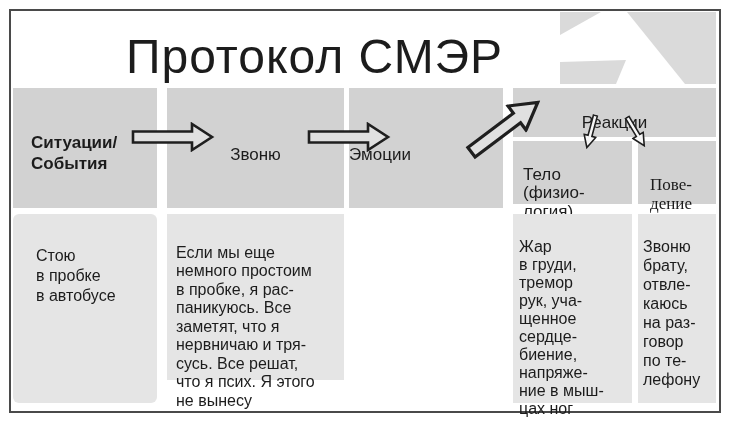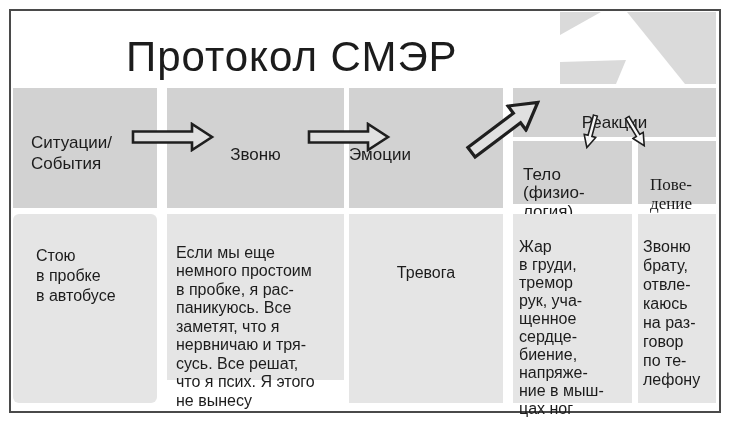--- a/index.html
+++ b/index.html
@@ -26,35 +26,35 @@
   .decor {
     position: absolute;
     left: 560px; top: 12px;
     width: 156px; height: 72px;
   }
   .decor polygon { fill: var(--decor, #dadada); }
   .title {
     position: absolute;
     left: 126px; top: 34px;
     margin: 0;
-    font-size: 42px;
+    font-size: 48px;
     line-height: 46px;
     font-weight: 400;
     letter-spacing: 1px;
     white-space: nowrap;
   }
   .cell {
     position: absolute;
     box-sizing: border-box;
     white-space: pre-line;
   }
   .hcell { background: var(--header-cell, #d2d2d2); font-size: 17px; }
   .bcell { background: var(--body-cell, #e6e6e6); font-size: 16px; }
 
-  .c-sit   { left: 13px;  top: 88px;  width: 144px; height: 120px; padding: 23px 4px 0 18px; line-height: 21px; }
+  .c-sit   { left: 13px;  top: 88px;  width: 144px; height: 120px; padding: 23px 4px 0 18px; line-height: 21px; font-weight: bold; }
   .c-tho   { left: 167px; top: 88px;  width: 177px; height: 120px; padding-top: 37px; text-align: center; }
   .c-emo   { left: 349px; top: 88px;  width: 154px; height: 120px; padding-top: 37px; }
   .c-react { left: 513px; top: 88px;  width: 203px; height: 49px;  padding-top: 5px;  text-align: center; }
   .c-body  { left: 513px; top: 141px; width: 119px; height: 63px;  padding: 6px 2px 0 10px; line-height: 18.5px; }
   .c-beh   { left: 638px; top: 141px; width: 78px;  height: 63px;  padding: 15px 2px 0 12px; line-height: 19px; font-family: Liberation Serif, serif; }
 
   .e-sit   { left: 13px;  top: 214px; width: 144px; height: 189px; padding: 12px 4px 0 23px; line-height: 20px; border-radius: 6px; }
   .e-tho   { left: 167px; top: 214px; width: 177px; height: 166px; padding: 11px 2px 0 9px;  line-height: 18.5px; }
   .e-emo   { left: 349px; top: 214px; width: 154px; height: 189px; padding-top: 32px; text-align: center; }
   .e-body  { left: 513px; top: 214px; width: 119px; height: 189px; padding: 6px 2px 0 6px;  line-height: 18px; }
@@ -148,23 +148,20 @@
     <span>Если мы еще
 немного простоим
 в пробке, я рас-
 паникуюсь. Все
 заметят, что я
 нервничаю и тря-
 сусь. Все решат,
 что я псих. Я этого
 не вынесу</span>
   </div>
-  <div class="cell bcell e-emo">
-    <span>Тревога</span>
-  </div>
   <div class="cell bcell e-body">
     <span>Жар
 в груди,
 тремор
 рук, уча-
 щенное
 сердце-
 биение,
 напряже-
 ние в мыш-

